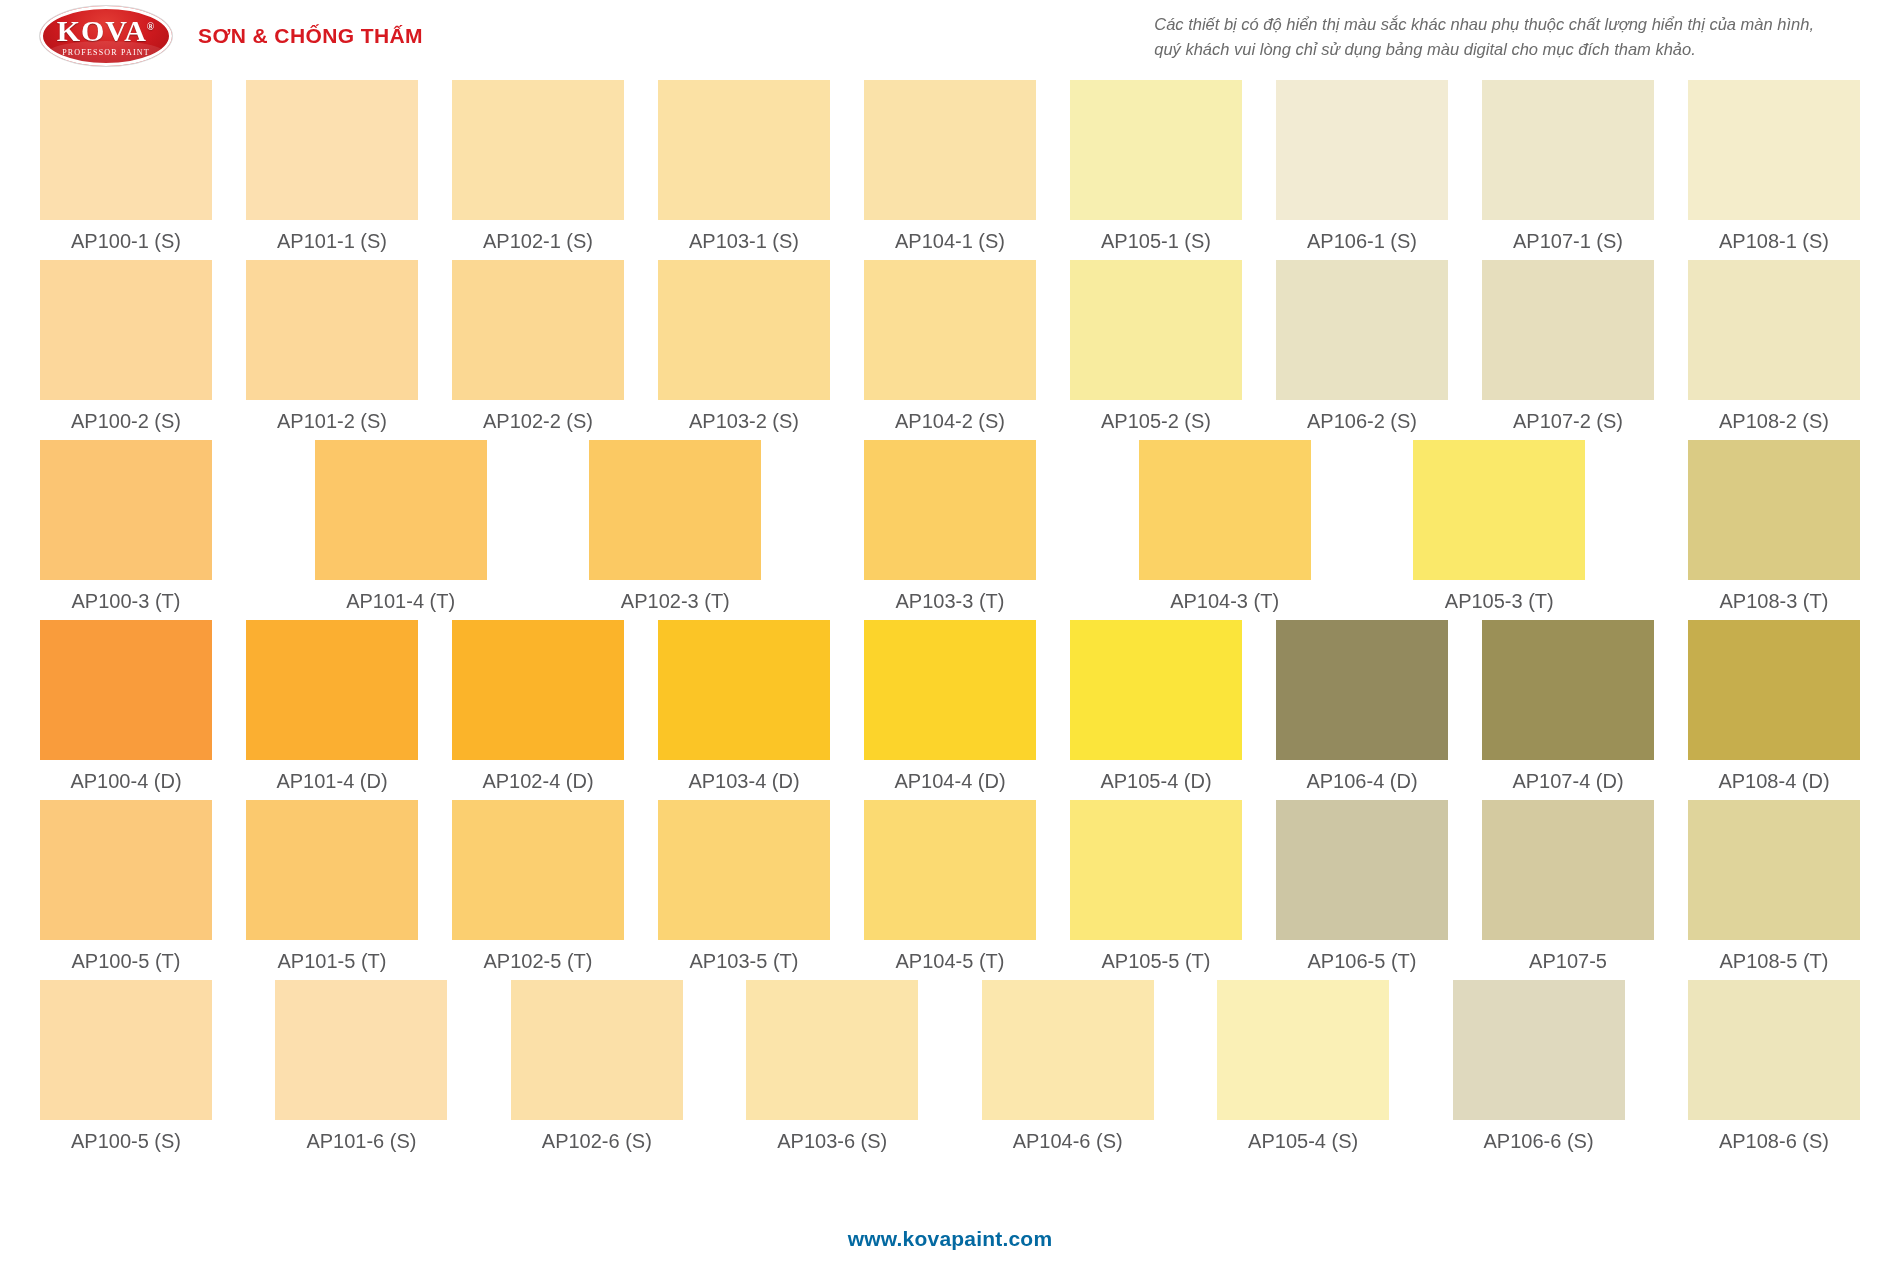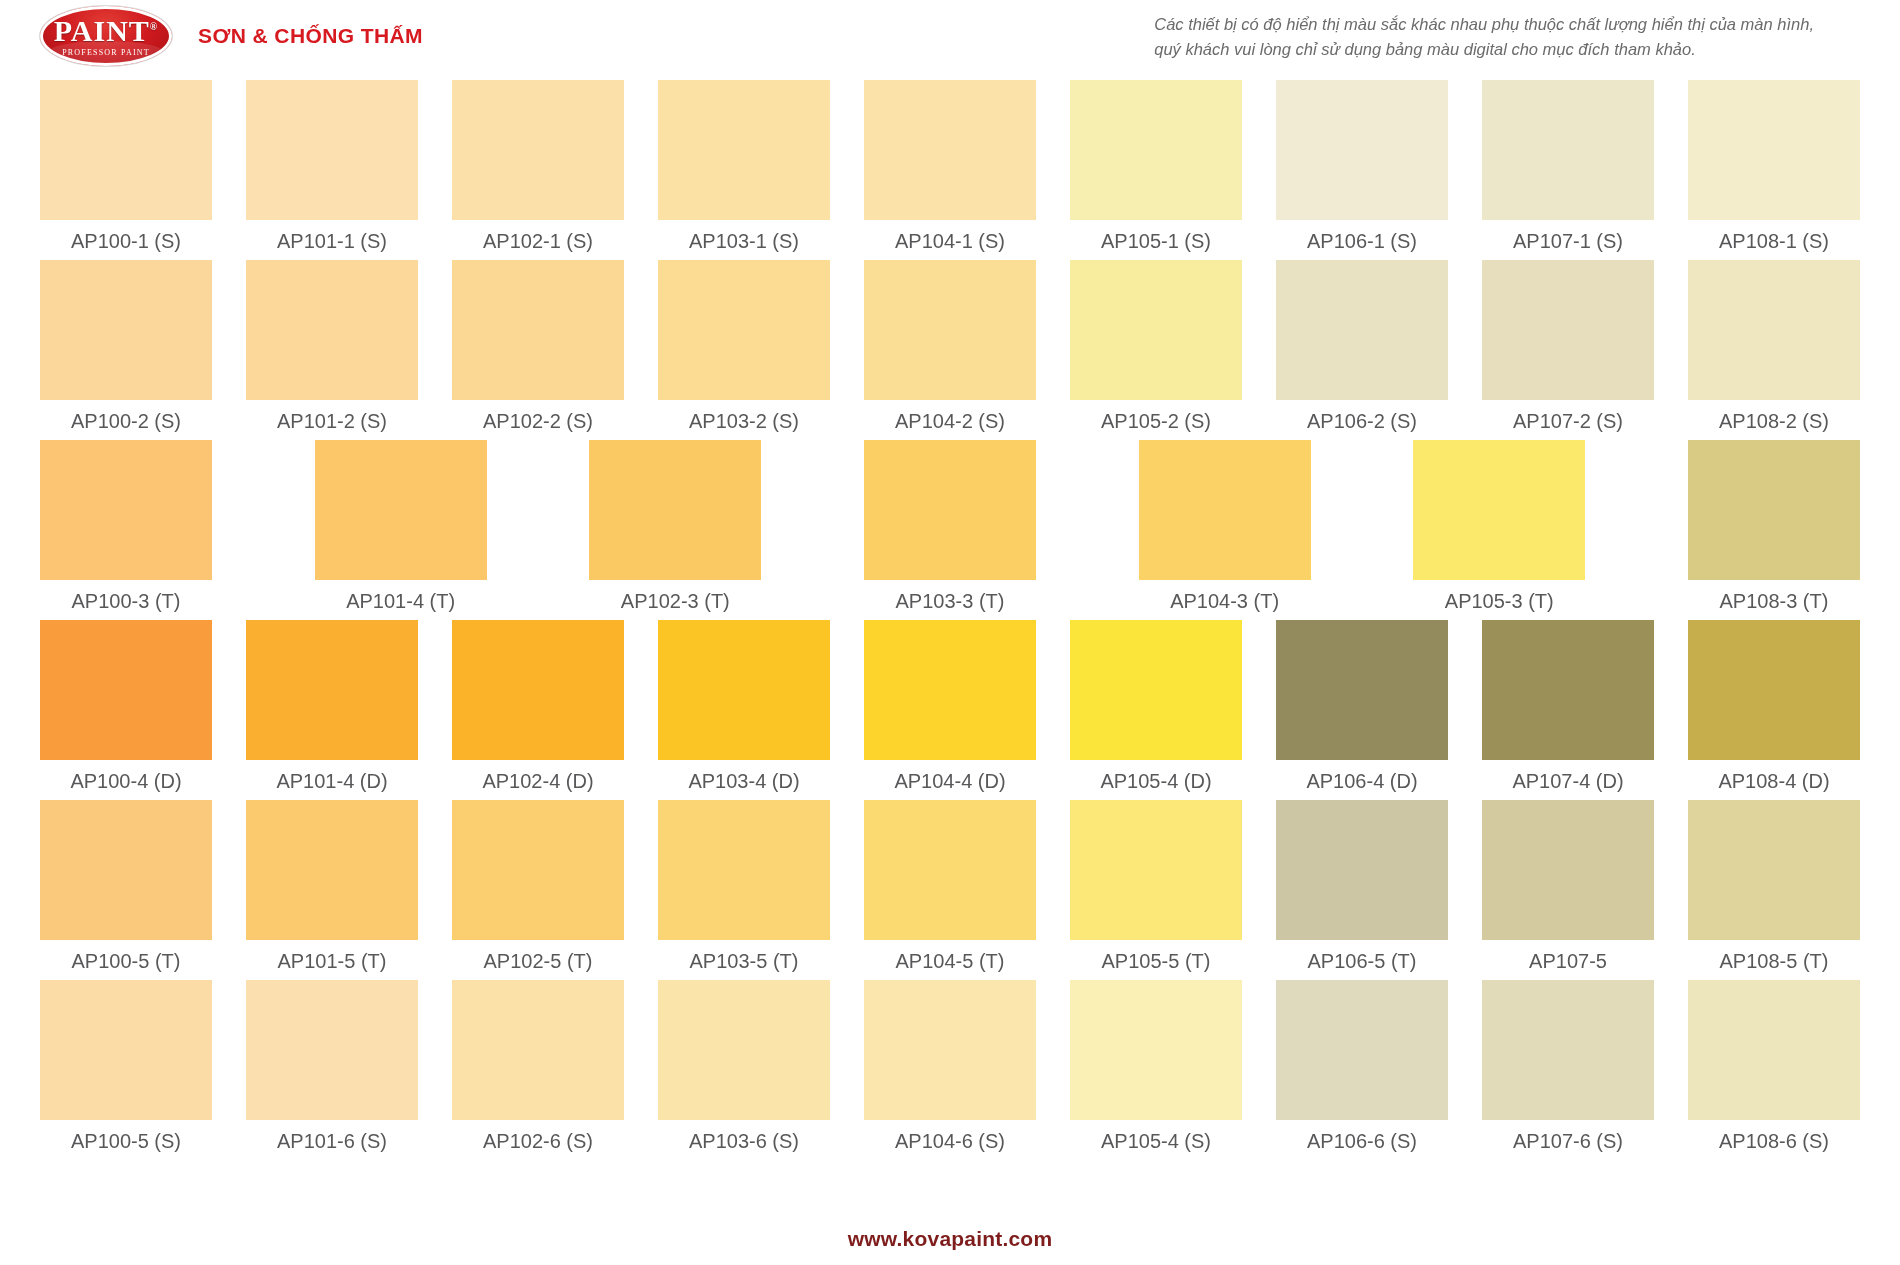--- a/index.html
+++ b/index.html
@@ -133,36 +133,36 @@
 
   
   .footer {
     position: absolute;
     left: 0;
     bottom: 14px;
     width: 1900px;
     text-align: center;
   }
   .footer-link {
-    color: #7f1d1d;
+    color: #0369a1;
     font-size: 21px;
     font-weight: bold;
     text-decoration: none;
     letter-spacing: 0.2px;
   }
 </style>
 </head>
 <body>
 
 <div class="page">
 
   <div class="header">
     <div class="brand">
       <div class="logo-oval">
-        <div class="logo-word"><span>PAINT</span><span class="logo-reg">®</span></div>
+        <div class="logo-word"><span>KOVA</span><span class="logo-reg">®</span></div>
         <div class="logo-sub">PROFESSOR PAINT</div>
       </div>
       <div class="tagline">SƠN &amp; CHỐNG THẤM</div>
     </div>
     <div class="notice">
       <div>Các thiết bị có độ hiển thị màu sắc khác nhau phụ thuộc chất lượng hiển thị của màn hình,</div>
       <div>quý khách vui lòng chỉ sử dụng bảng màu digital cho mục đích tham khảo.</div>
     </div>
   </div>
 
@@ -372,24 +372,20 @@
         </div>
         <div class="cell">
           <div class="swatch" title="#FAF0B6" style="background: rgb(250, 240, 182);"></div>
           <div class="swatch-label">AP105-4 (S)</div>
         </div>
         <div class="cell">
           <div class="swatch" title="#DFD9BE" style="background: rgb(223, 217, 190);"></div>
           <div class="swatch-label">AP106-6 (S)</div>
         </div>
         <div class="cell">
-          <div class="swatch" title="#E2DBBA" style="background: rgb(226, 219, 186);"></div>
-          <div class="swatch-label">AP107-6 (S)</div>
-        </div>
-        <div class="cell">
           <div class="swatch" title="#EDE5BB" style="background: rgb(237, 229, 187);"></div>
           <div class="swatch-label">AP108-6 (S)</div>
         </div>
       </div>
     </div>
 
   <div class="footer">
     <a class="footer-link" href="#">www.kovapaint.com</a>
   </div>
 

